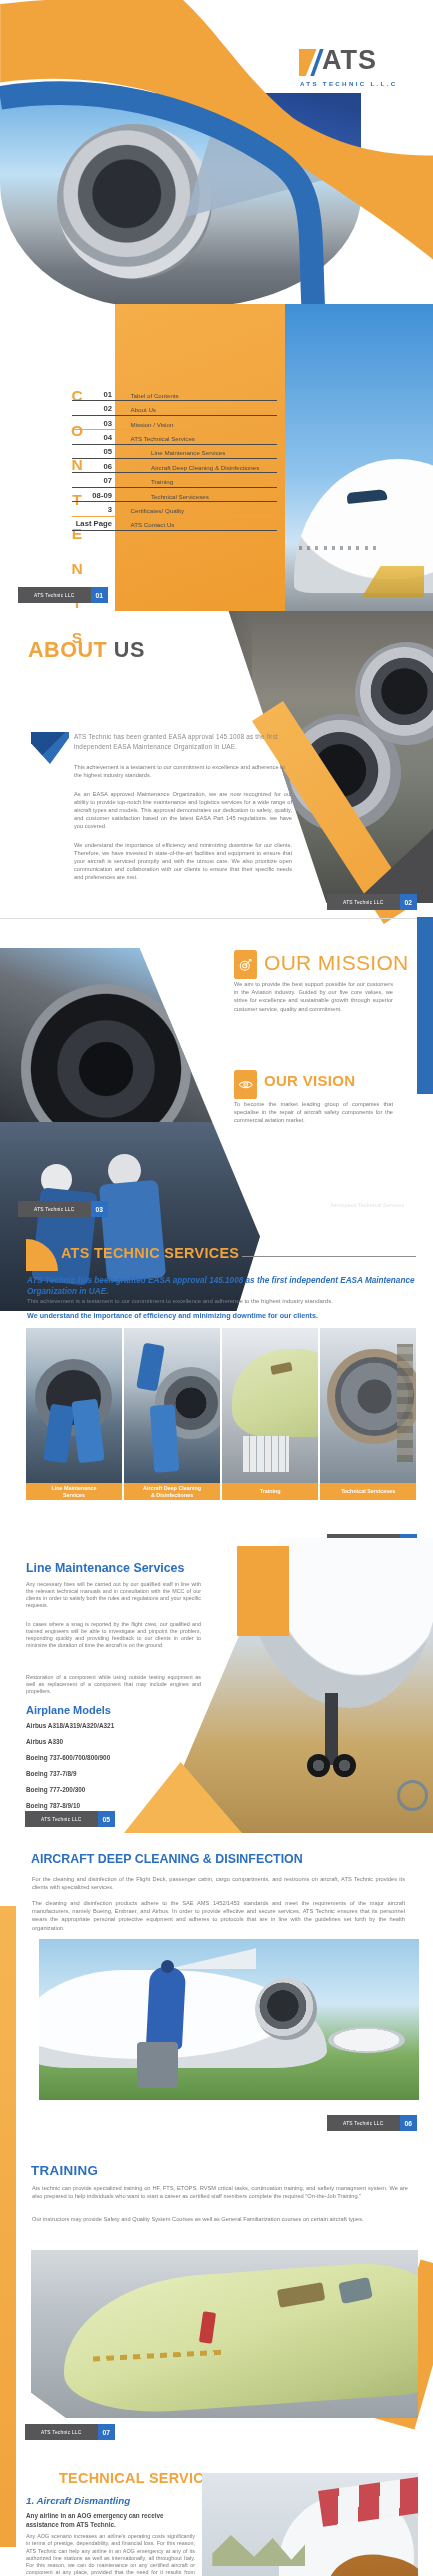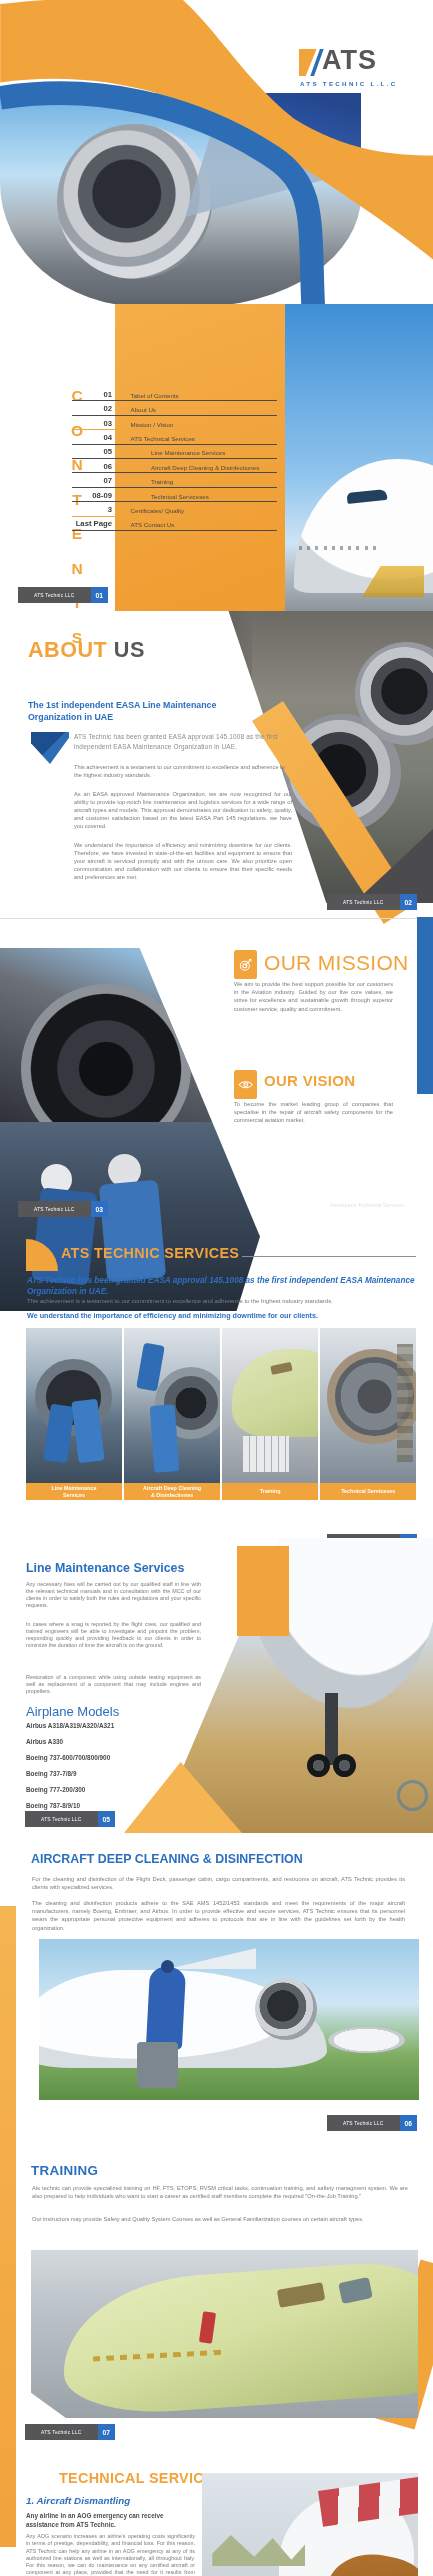--- a/index.html
+++ b/index.html
@@ -138,24 +138,20 @@
     <div class="abs" style="left:170px;top:31px;width:103px;height:103px;border-radius:50%;background:radial-gradient(circle at 48% 48%,#1a1b1f 0 30%,#45484e 31% 44%,#c2c5c9 45% 58%,#96999f 59% 72%,#dadde1 73% 100%);"></div>
     <div class="abs" style="left:31px;top:0;width:36px;height:100%;background:linear-gradient(90deg,#57554f,#6e6c66);opacity:.6;"></div>
   </div>
   <div class="abs" style="left:249px;top:711px;width:37px;height:242px;background:linear-gradient(180deg,#F5B552,#F1A33C);transform:rotate(-33deg);transform-origin:top center;"></div>
   <div class="abs" style="left:355px;top:829px;width:78px;height:73px;background:#4b4b4e;clip-path:polygon(100% 0,100% 100%,0 100%);"></div>
 
   <div class="abs" style="left:28px;top:637px;font-size:21.6px;font-weight:bold;letter-spacing:0.5px;">
     <span style="color:var(--orange);">ABOUT</span>
     <span style="color:#58585B;">US</span>
   </div>
-  <div class="abs" style="left:28px;top:699px;font-size:8.8px;line-height:12.4px;font-weight:bold;color:#2B6FC0;">
-    <div>The 1st independent EASA Line Maintenance</div>
-    <div>Organization in UAE</div>
-  </div>
   <div class="abs" style="left:31px;top:732px;width:38px;height:32px;background:linear-gradient(135deg,#1d4e8f 0 50%,#2D6DB5 50% 100%);clip-path:polygon(0 0,100% 0,100% 18%,50% 100%,0 35%);"></div>
 
   <div class="abs" style="left:74px;top:732px;width:218px;font-size:6.4px;line-height:9.8px;color:#8a8b8e;letter-spacing:0.2px;">ATS Technic has been granted EASA approval 145.1008 as the first independent EASA Maintenance Organization in UAE.</div>
   <div class="abs" style="left:74px;top:763px;width:218px;font-size:5.7px;line-height:8px;color:#7b7c7f;">This achievement is a testament to our commitment to excellence and adherence to the highest industry standards.</div>
   <div class="abs j" style="left:74px;top:790px;width:218px;font-size:5.7px;line-height:8px;color:#7b7c7f;">As an EASA approved Maintenance Organization, we are now recognized for our ability to provide top-notch line maintenance and logistics services for a wide range of aircraft types and models. This approval demonstrates our dedication to safety, quality, and customer satisfaction based on the latest EASA Part 145 regulations. we have you covered.</div>
   <div class="abs j" style="left:74px;top:841px;width:218px;font-size:5.7px;line-height:8px;color:#7b7c7f;">We understand the importance of efficiency and minimizing downtime for our clients. Therefore, we have invested in state-of-the-art facilities and equipment to ensure that your aircraft is serviced promptly and with the utmost care. We also prioritize open communication and collaboration with our clients to ensure that their specific needs and preferences are met.</div>
 
   <div class="ftag abs" style="left:327px;top:894px;">
       <span class="ftl">ATS Technic LLC</span>
       <span class="ftn">02</span>
@@ -269,21 +265,21 @@
     <div class="abs" style="left:178px;top:216px;width:23px;height:23px;border-radius:50%;background:radial-gradient(circle,#55585d 0 35%,#17181a 36% 100%);"></div>
     <div class="abs" style="left:242px;top:242px;width:31px;height:31px;border-radius:50%;border:3.1px solid #4c7bb0;opacity:.6;"></div>
   </div>
   <div class="abs" style="left:237px;top:1546px;width:52px;height:90px;background:var(--orange);"></div>
   <div class="abs" style="left:124px;top:1762px;width:118px;height:71px;background:var(--orange2);clip-path:polygon(48% 0,100% 100%,0 100%);"></div>
 
   <div class="abs" style="left:26px;top:1561px;font-size:12.4px;font-weight:bold;color:#2B6FC0;">Line Maintenance Services</div>
   <div class="abs j" style="left:26px;top:1581px;width:175px;font-size:5.4px;line-height:7.1px;color:#7b7c7f;">Any necessary fixes will be carried out by our qualified staff in line with the relevant technical manuals and in consultation with the MCC of our clients in order to satisfy both the rules and regulations and your specific requests.</div>
   <div class="abs j" style="left:26px;top:1621px;width:175px;font-size:5.4px;line-height:7.1px;color:#7b7c7f;">In cases where a snag is reported by the flight crew, our qualified and trained engineers will be able to investigate and pinpoint the problem, responding quickly and providing feedback to our clients in order to minimize the duration of time the aircraft is on the ground.</div>
   <div class="abs j" style="left:26px;top:1674px;width:175px;font-size:5.4px;line-height:7.1px;color:#7b7c7f;">Restoration of a component while using outside testing equipment as well as replacement of a component that may include engines and propellers.</div>
-  <div class="abs" style="left:26px;top:1704px;font-size:13px;font-weight:normal;color:#2B6FC0;">Airplane Models</div>
+  <div class="abs" style="left:26px;top:1704px;font-size:11px;font-weight:bold;color:#2B6FC0;">Airplane Models</div>
 
   <div class="abs" style="left:26px;top:1722px;">
     <div class="model">Airbus A318/A319/A320/A321</div>
     <div class="model">Airbus A330</div>
     <div class="model">Boeing 737-600/700/800/900</div>
     <div class="model">Boeing 737-7/8/9</div>
     <div class="model">Boeing 777-200/300</div>
     <div class="model">Boeing 787-8/9/10</div>
   </div>
 

